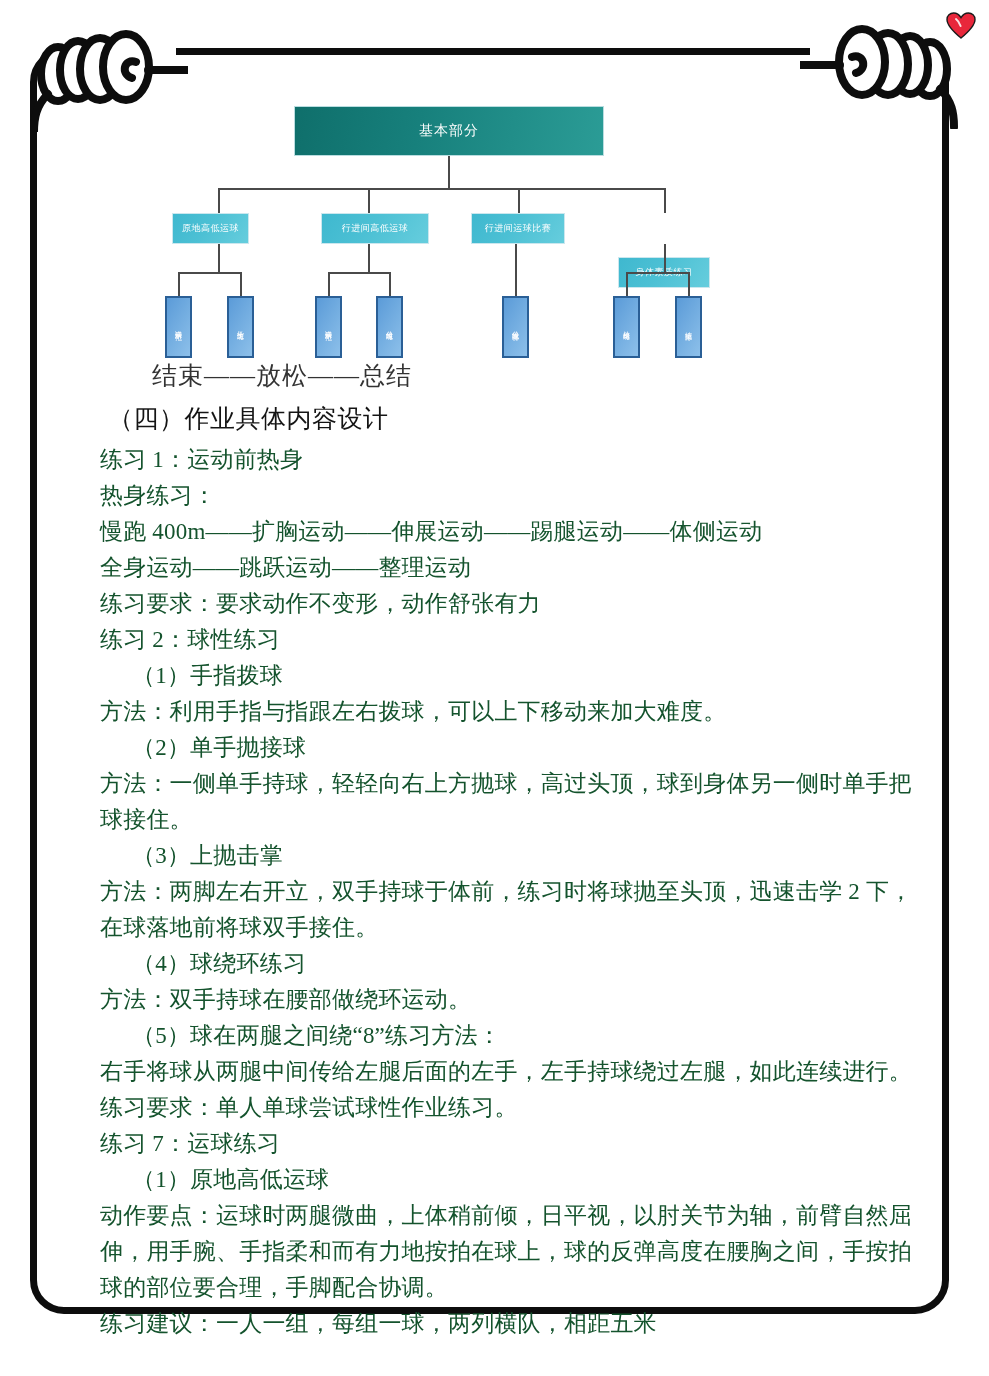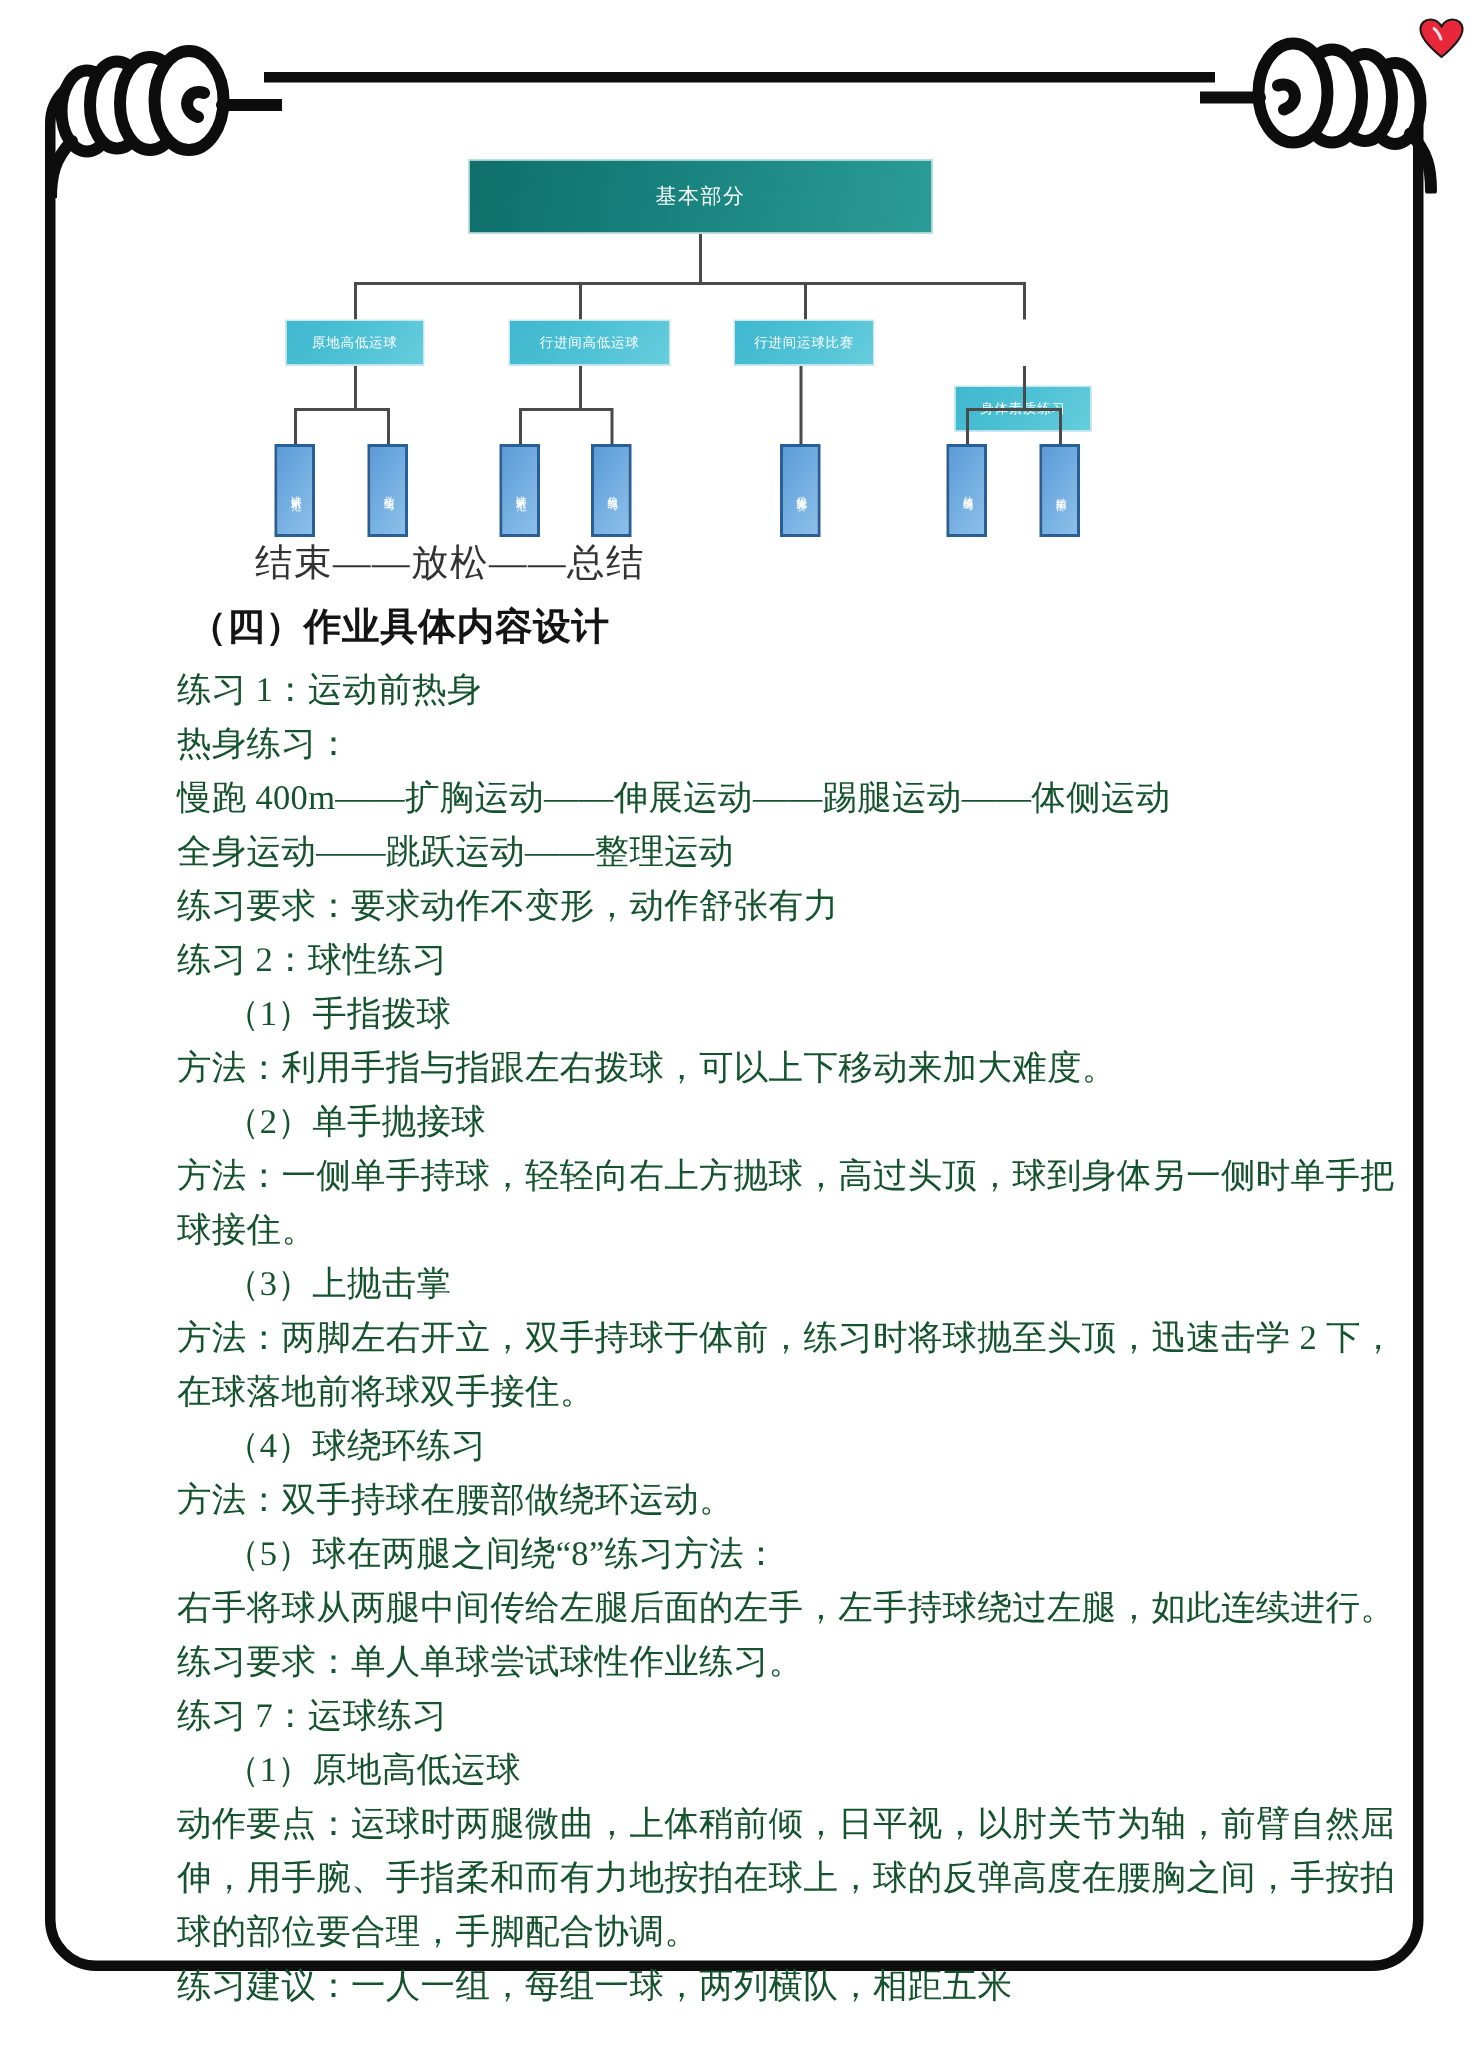--- a/index.html
+++ b/index.html
@@ -42,21 +42,21 @@
     position: absolute;
     z-index: 5;
   }
   #coil-left  { left: 28px;  top: 22px; }
   #coil-right { left: 800px; top: 14px; }
   #heart-doodle { position: absolute; left: 946px; top: 12px; z-index: 6; }
 
   
   #content {
     position: absolute;
-    left: 30px;
+    left: 12px;
     top: 48px;
     width: 919px;
     height: 1266px;
     box-sizing: border-box;
     z-index: 2;
   }
 
   
   #org-chart {
     position: absolute;
@@ -86,21 +86,21 @@
     letter-spacing: 1px;
   }
   .node-l2 {
     top: 165px;
     height: 31px;
     background: linear-gradient(125deg, #3fb8cf 0%, #4cc0d4 45%, #66cddd 100%);
     border: 1px solid #cbe7ee;
     font-size: 9px;
     letter-spacing: .5px;
   }
-  #node-l2-0 { left: 160px; width: 93px; }
+  #node-l2-0 { left: 160px; width: 77px; }
   #node-l2-1 { left: 309px; width: 108px; }
   #node-l2-2 { left: 459px; width: 94px; }
   #node-l2-3 { left: 606px; width: 92px; margin-top: 44px; }
 
   .node-l3 {
     top: 248px;
     width: 27px;
     height: 62px;
     background: linear-gradient(120deg, #5b9bd8 0%, #74aee1 50%, #8dc0ea 100%);
     border: 2px solid #2a5f96;
@@ -143,21 +143,21 @@
   .line.wrap { white-space: normal; }
   #closing-line {
     font-size: 25px;
     line-height: 40px;
     padding-left: 140px;
     letter-spacing: 1px;
     color: #333333;
   }
   #section-heading {
     font-size: 25px;
-    font-weight: bold;
+    font-weight: normal;
     line-height: 46px;
     padding-left: 96px;
     color: #141414;
     letter-spacing: .5px;
   }
   .indent-0 { padding-left: 88px; }
   .indent-1 { padding-left: 120px; }
   .hang { padding-left: 88px; text-indent: 0; }
 </style>
 </head>

